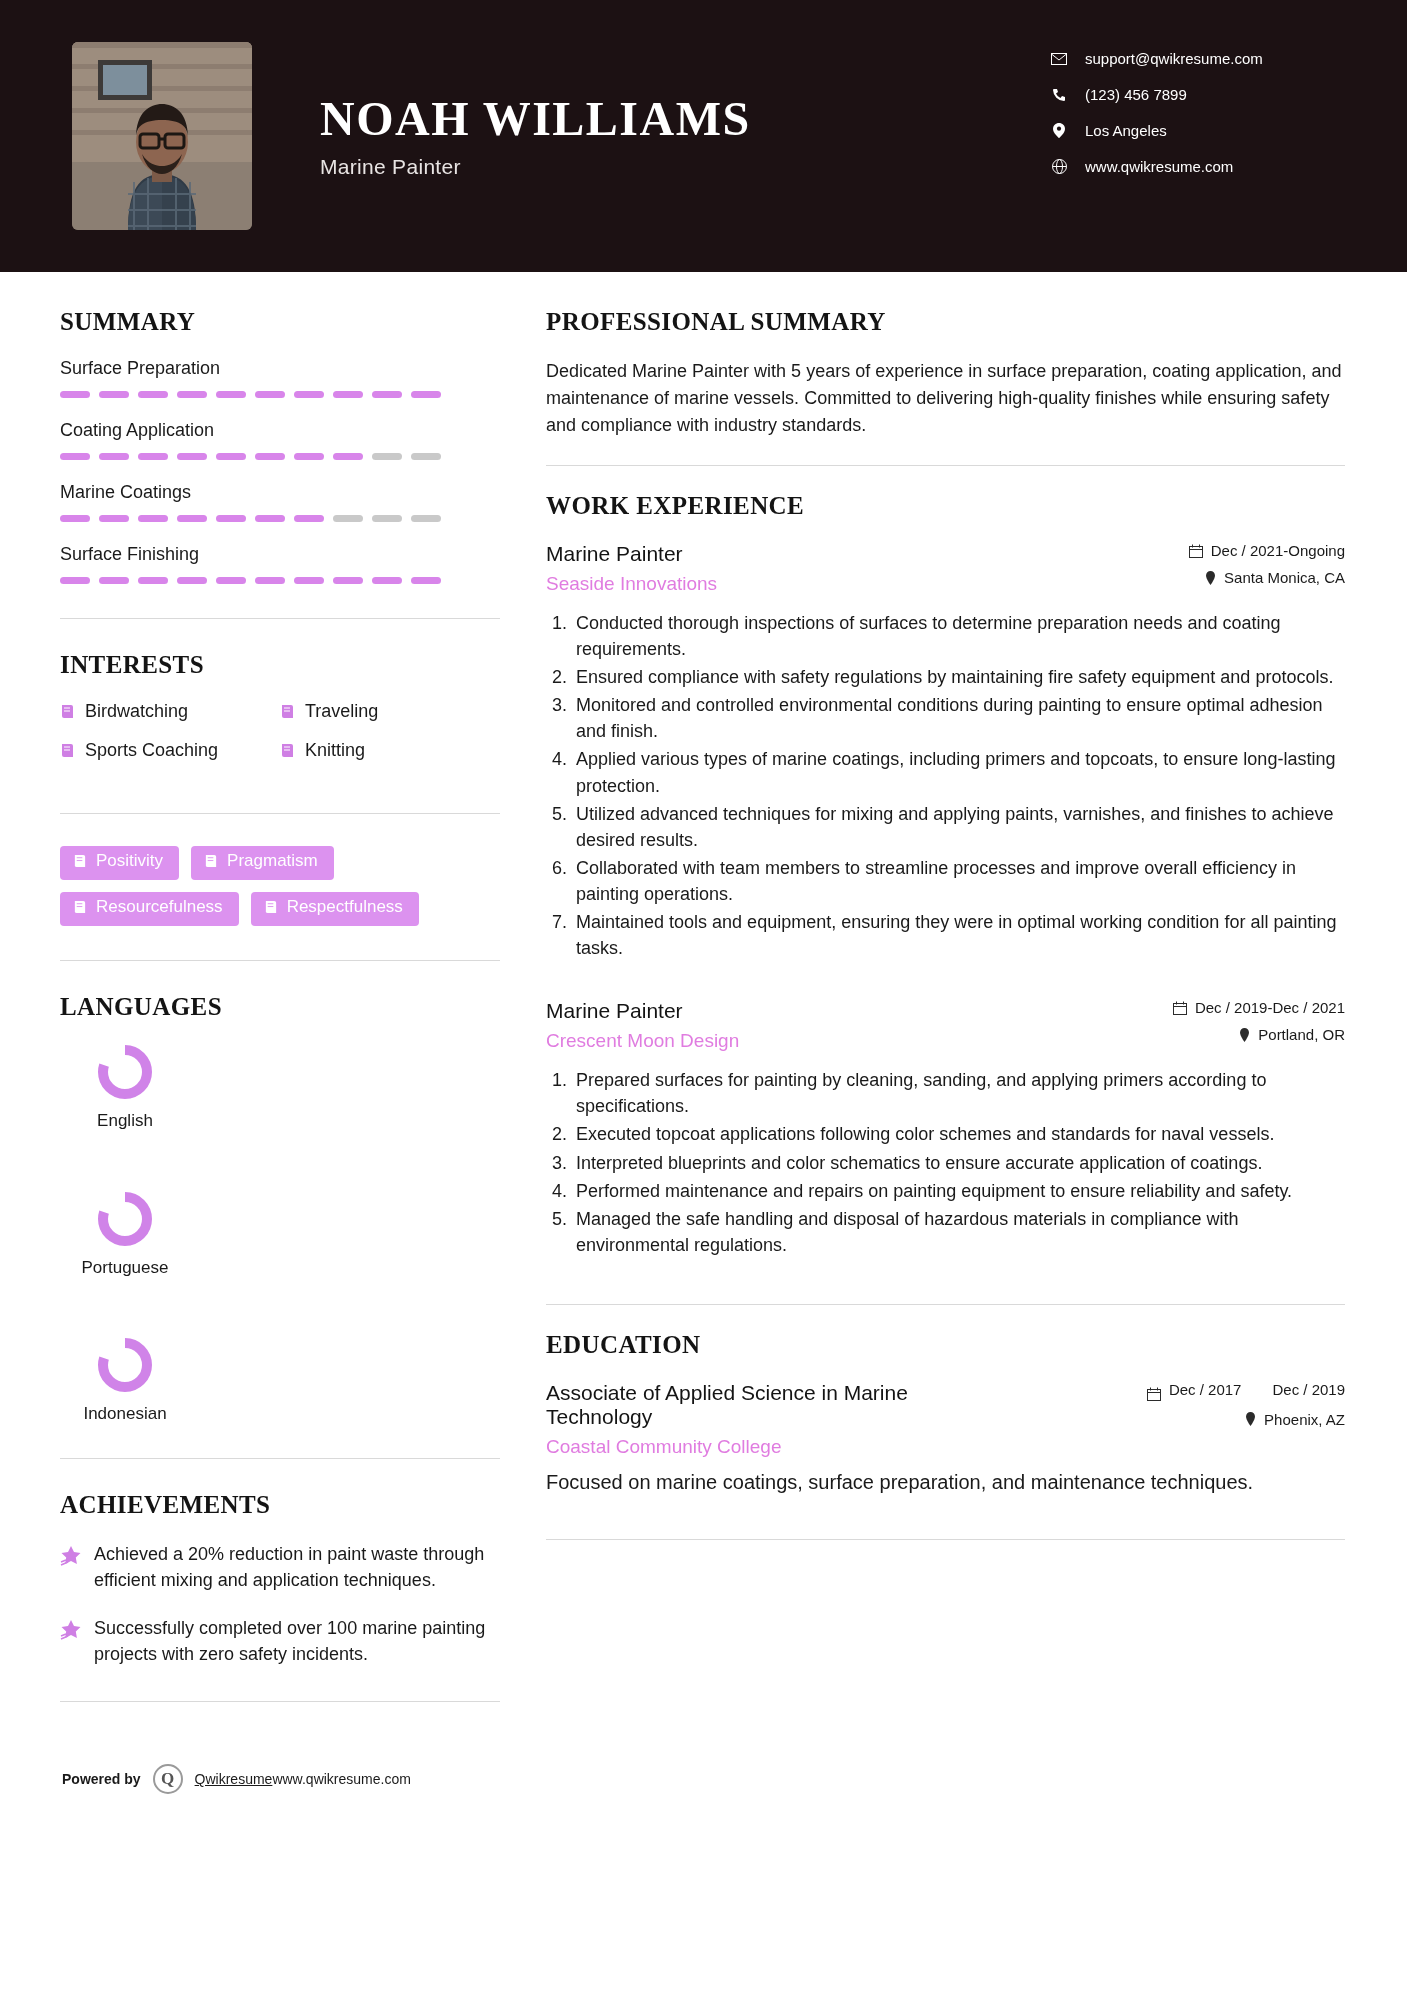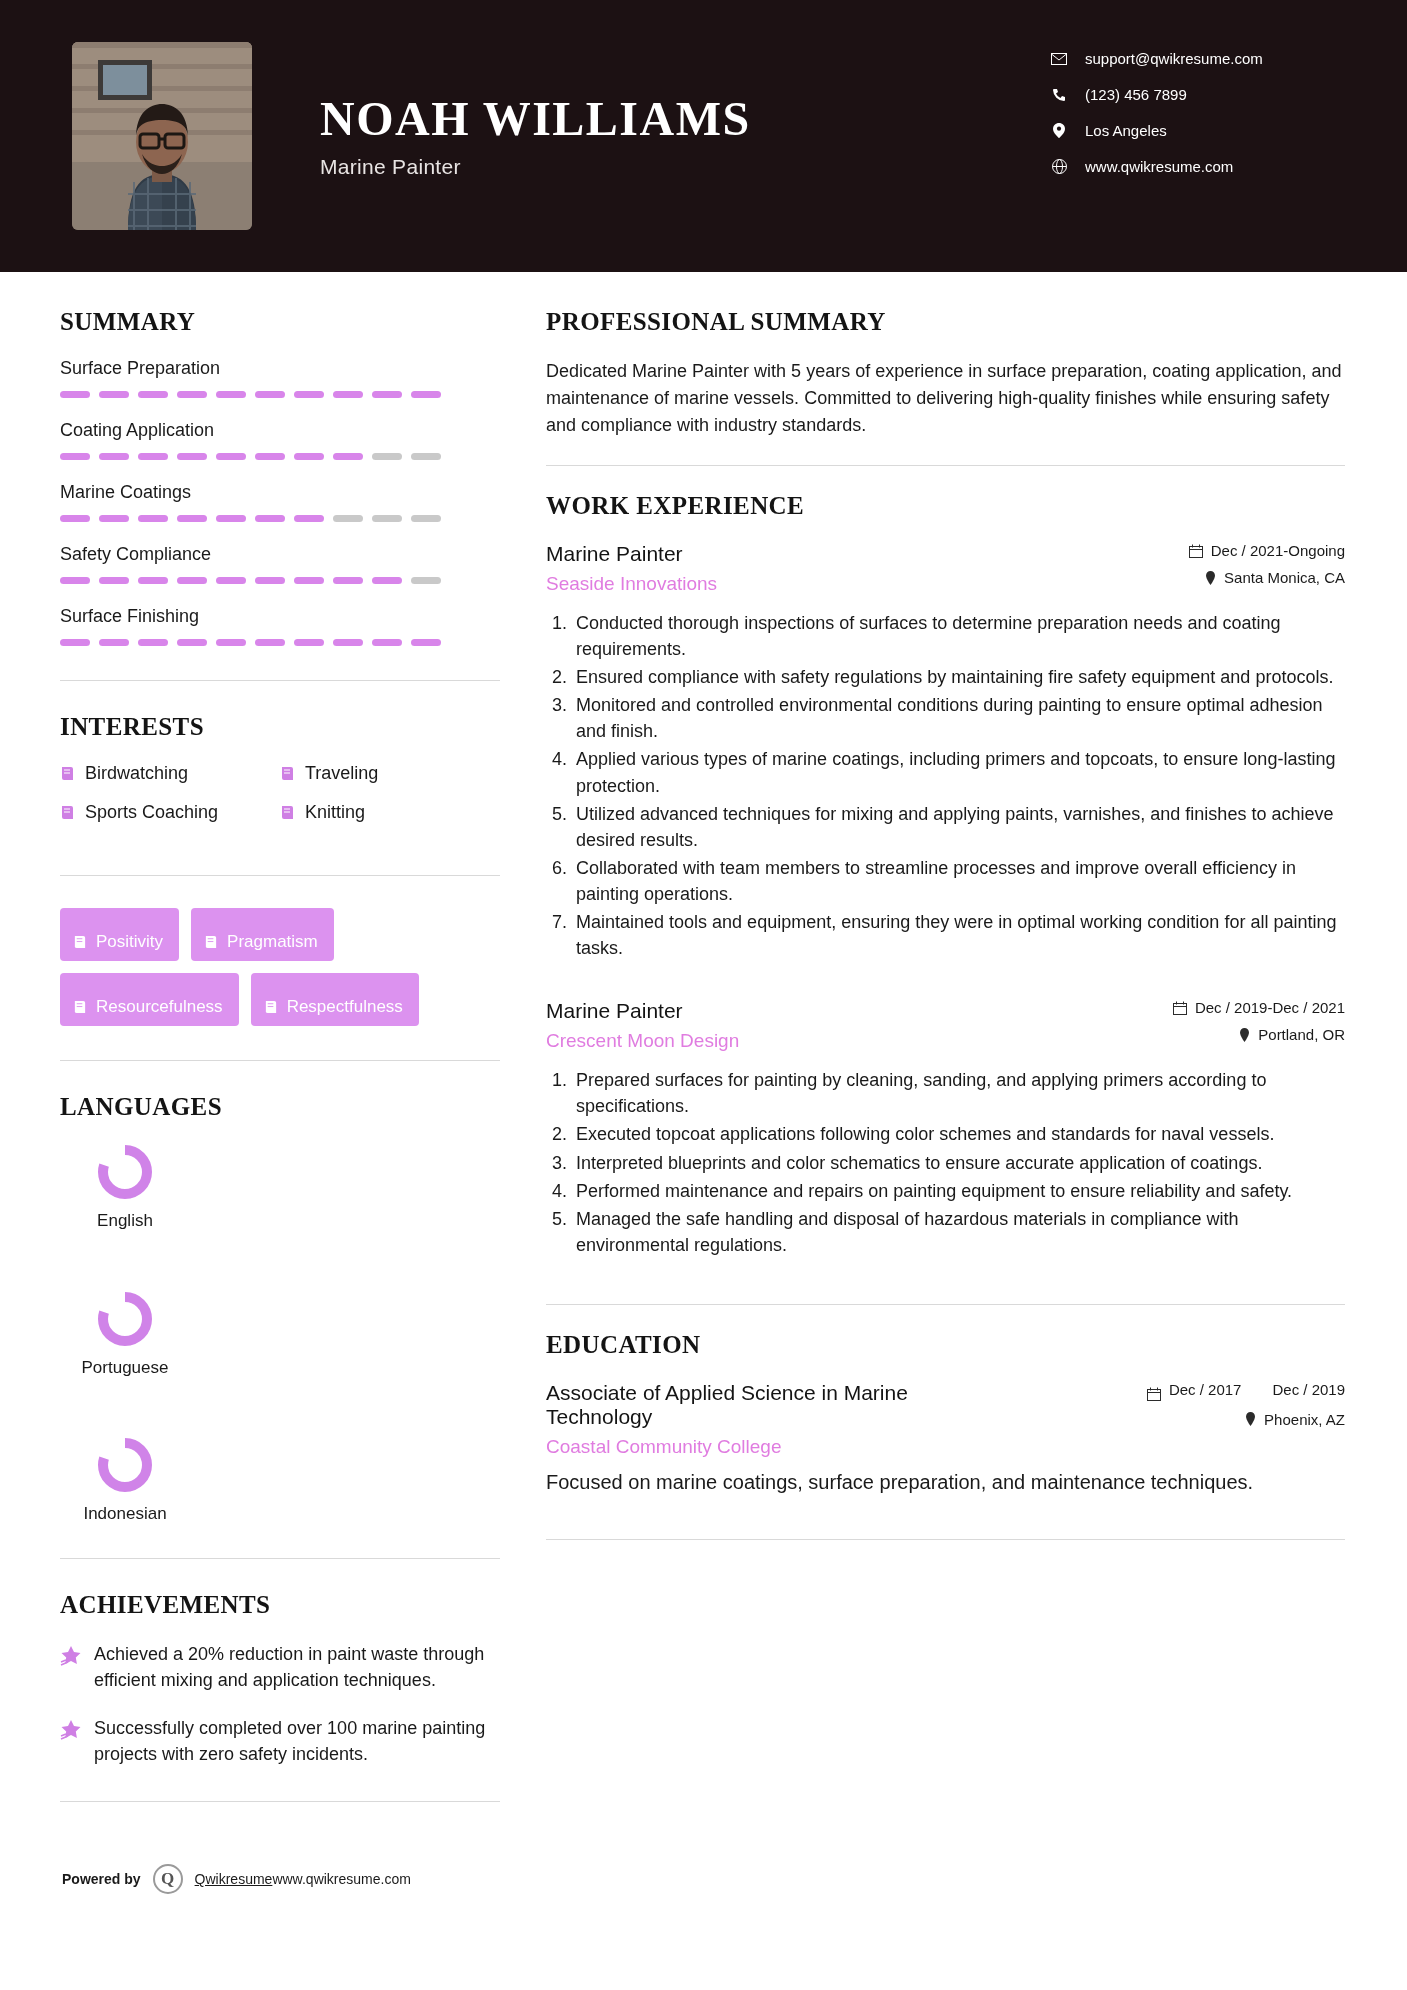--- a/index.html
+++ b/index.html
@@ -120,21 +120,21 @@
     color: #1a1a1a;
   }
   .int-icon { margin-right: 10px; color: #cf7fe4; display:inline-flex; }
 
   
   .strengths { display: flex; flex-wrap: wrap; gap: 12px; }
   .strength {
     background: #dc92ef;
     color: #ffffff;
     border-radius: 4px;
-    padding: 24px 16px 9px 13px;
+    padding: 5px 16px 9px 13px;
     font-size: 17px;
     display: flex;
     align-items: center;
   }
   .strength .st-icon { margin-right: 9px; display: inline-flex; color:#ffffff; }
 
   
   .langs { display: flex; gap: 59px; padding-left: 10px; flex-direction: column; }
   .lang { width: 110px; text-align: center; }
   .lang .ring { display: flex; justify-content: center; }
@@ -331,35 +331,20 @@
               <span class="dot"></span>
               <span class="dot"></span>
               <span class="dot"></span>
               <span class="dot"></span>
               <span class="dot off"></span>
               <span class="dot off"></span>
               <span class="dot off"></span>
           </div>
         </div>
 
-        <div>
-          <div class="skill-name">Safety Compliance</div>
-          <div class="dots">
-            <span class="dot"></span>
-              <span class="dot"></span>
-              <span class="dot"></span>
-              <span class="dot"></span>
-              <span class="dot"></span>
-              <span class="dot"></span>
-              <span class="dot"></span>
-              <span class="dot"></span>
-              <span class="dot"></span>
-              <span class="dot off"></span>
-          </div>
-        </div>
 
         <div>
           <div class="skill-name">Surface Finishing</div>
           <div class="dots">
             <span class="dot"></span>
               <span class="dot"></span>
               <span class="dot"></span>
               <span class="dot"></span>
               <span class="dot"></span>
               <span class="dot"></span>

